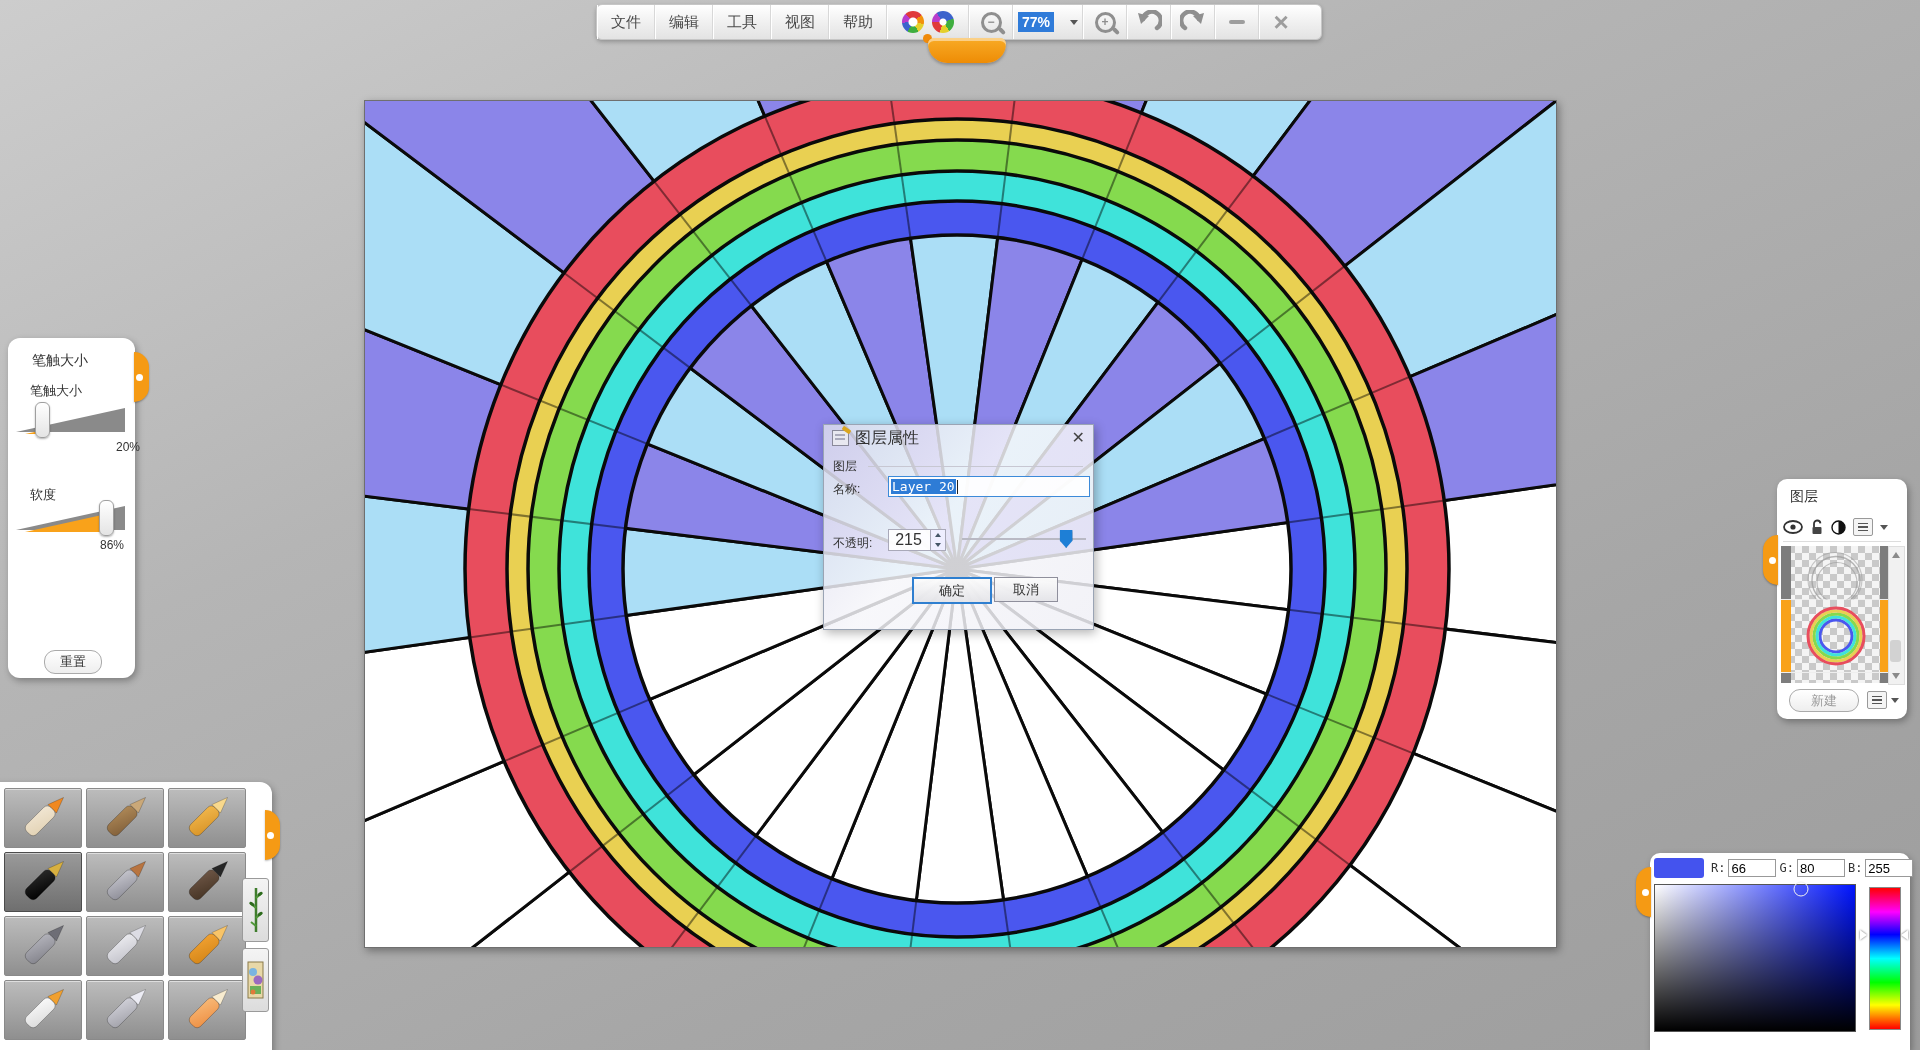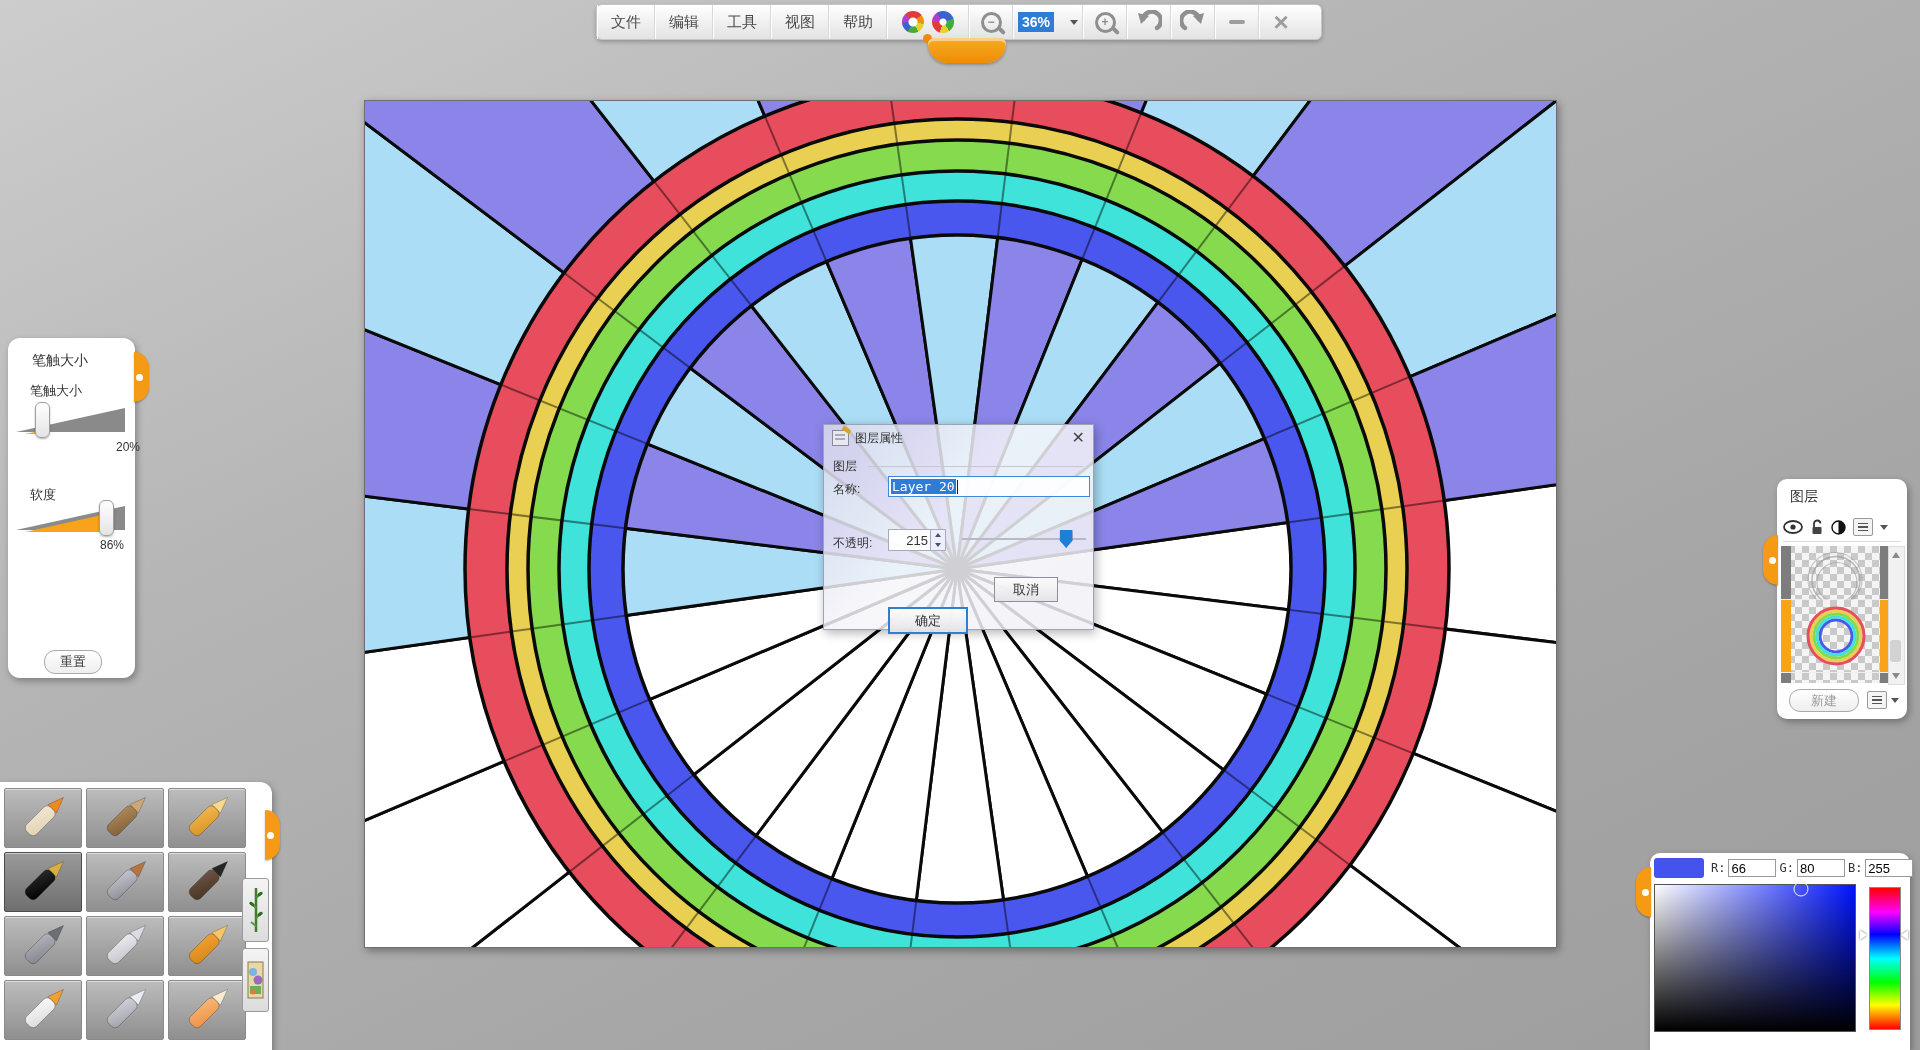--- a/index.html
+++ b/index.html
@@ -100,48 +100,48 @@
     transform:translate(-50%,-50%);}
   .hue-bar{position:absolute;left:219px;top:34px;width:30px;height:141px;border:1px solid #888;}
   .hue-mark-l,.hue-mark-r{position:absolute;width:0;height:0;border-top:5px solid transparent;border-bottom:5px solid transparent;transform:translateY(-50%);}
   .hue-mark-l{left:210px;border-left:7px solid #fff;filter:drop-shadow(0 0 1px #666);}
   .hue-mark-r{left:251px;border-right:7px solid #fff;filter:drop-shadow(0 0 1px #666);}
   
   .dialog{position:absolute;left:823px;top:424px;width:269px;height:204px;
     background:linear-gradient(130deg,rgba(216,216,236,.88),rgba(246,246,250,.84) 45%,rgba(240,240,246,.86));
     border:1px solid #9aa4b4;box-shadow:2px 3px 10px rgba(0,0,0,.3);font-size:12px;color:#333;}
   .dlg-title{position:absolute;left:0;top:0;right:0;height:26px;display:flex;align-items:center;padding:0 8px;gap:6px;}
-  .dlg-title .txt{font-size:12px;color:#333;}
+  .dlg-title .txt{font-size:16px;color:#333;}
   .dlg-close{margin-left:auto;font-size:16px;color:#444;line-height:16px;}
   .dlg-icon{position:relative;width:15px;height:14px;background:#e8e8f0;border:1px solid #8a8a9a;}
   .dlg-icon:before{content:"";position:absolute;left:2px;top:3px;width:10px;height:2px;background:#aab;box-shadow:0 4px 0 #aab;}
   .dlg-icon:after{content:"";position:absolute;right:-3px;top:-3px;width:9px;height:4px;background:#d9a520;
     transform:rotate(35deg);border-radius:1px;}
   .dlg-group{position:absolute;left:9px;top:33px;}
   .dlg-hr{position:absolute;left:44px;top:41px;width:215px;border-top:1px solid #c7c7d2;}
   .dlg-name-label{position:absolute;left:9px;top:56px;}
   .name-input{position:absolute;left:64px;top:51px;width:198px;height:19px;background:rgba(255,255,255,.9);
     border:1px solid #3c8ad9;display:flex;align-items:center;padding-left:2px;
     font-family:"DejaVu Sans Mono",monospace;font-size:13px;}
   .name-sel{background:#2e7cd6;color:#fff;padding:0 1px;}
   .caret{display:inline-block;width:1px;height:14px;background:#222;margin-left:1px;}
   .dlg-op-label{position:absolute;left:9px;top:110px;}
   .spin{position:absolute;left:64px;top:104px;width:56px;height:20px;border:1px solid #a9a9b9;background:rgba(255,255,255,.92);
     display:flex;align-items:center;}
-  .spin .val{flex:1;text-align:right;padding-right:2px;font-size:13px;}
+  .spin .val{flex:1;text-align:center;padding-right:2px;font-size:16px;}
   .spin .arrows{width:14px;height:100%;border-left:1px solid #a9a9b9;display:flex;flex-direction:column;}
   .spin .arrows div{flex:1;background:#eef;display:flex;align-items:center;justify-content:center;}
   .tri-up{width:0;height:0;border-left:3.5px solid transparent;border-right:3.5px solid transparent;border-bottom:4.5px solid #456;}
   .tri-dn{width:0;height:0;border-left:3.5px solid transparent;border-right:3.5px solid transparent;border-top:4.5px solid #456;}
   .op-track{position:absolute;left:138px;top:113px;width:124px;height:2px;background:#b9b9c4;}
   .op-handle{position:absolute;top:-8px;width:13px;height:18px;background:#1e7fd6;transform:translateX(-50%);
     clip-path:polygon(0 0,100% 0,100% 58%,50% 100%,0 58%);box-shadow:0 1px 2px rgba(0,0,0,.4);}
   .dlg-btn{position:absolute;top:152px;height:23px;display:flex;align-items:center;justify-content:center;
     font-size:13px;background:linear-gradient(rgba(252,252,252,.95),rgba(228,228,232,.95));}
-  .btn-ok{left:64px;width:76px;border:2px solid #2f7fd0;margin-top:30px;}
+  .btn-ok{left:88px;width:76px;border:2px solid #2f7fd0;}
   .btn-cancel{left:170px;width:62px;border:1px solid #8f8f9c;}
 </style>
 </head>
 <body>
 
 <div class="screen">
 
   <div class="canvas">
     <svg id="canvas-art" width="1191" height="846" viewBox="0 0 1191 846">
         <path d="M 592 468 L 1978.3752962381984,273.1576586559084 A 1400 1400 0 0 1 1981.5646122978508,638.6170807672065 Z" fill="#ffffff" stroke="#0a0a0a" stroke-width="3"></path>
@@ -216,21 +216,21 @@
       <span class="eye"></span>
       <span class="eye ring"></span>
       <span class="nose"></span>
     </div>
     <div class="tb-item tb-btn">
       <span class="mag">
           <span>−</span>
         </span>
     </div>
     <div class="tb-item zoom-combo">
-      <span class="zoom-val">36%</span>
+      <span class="zoom-val">77%</span>
       <span class="combo-arrow"></span>
     </div>
     <div class="tb-item tb-btn">
       <span class="mag">
           <span>+</span>
         </span>
     </div>
     <div class="tb-item tb-btn">
       <svg width="26" height="24" viewBox="0 0 26 24">
         <path d="M21 18 A 9 9 0 1 0 7 9" fill="none" stroke="#8f8f8f" stroke-width="4.5" stroke-linecap="round"></path>

